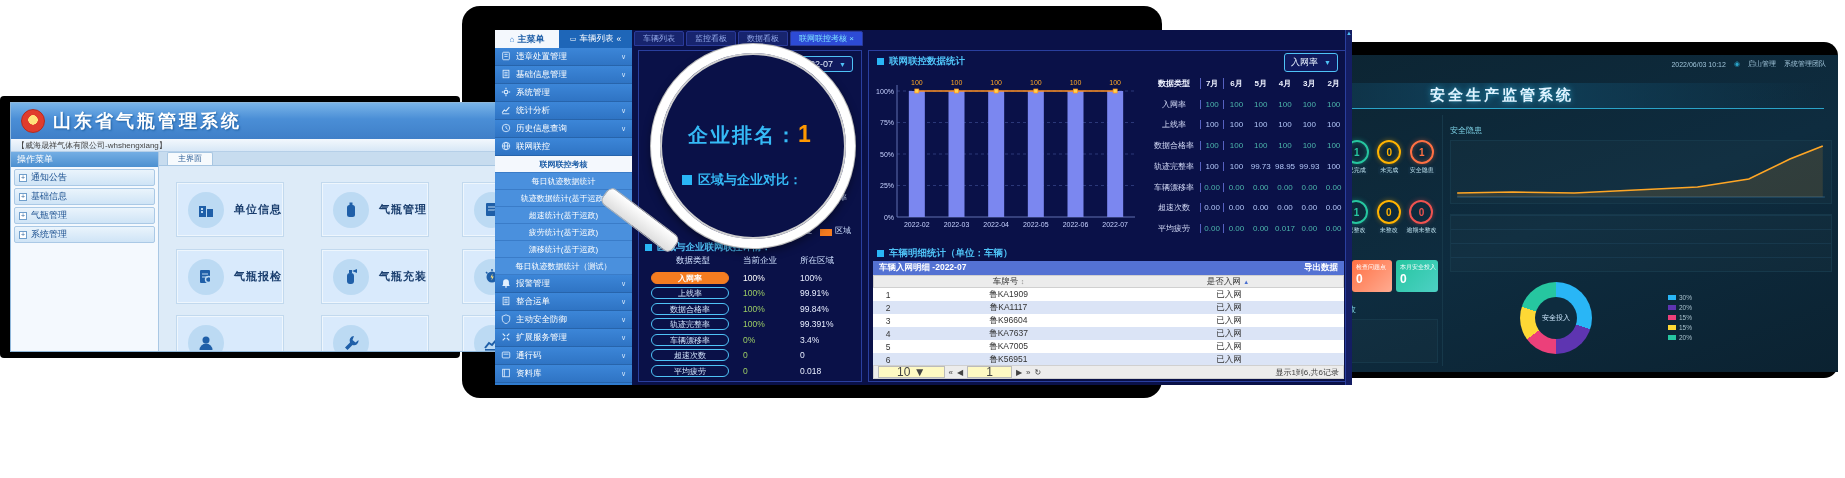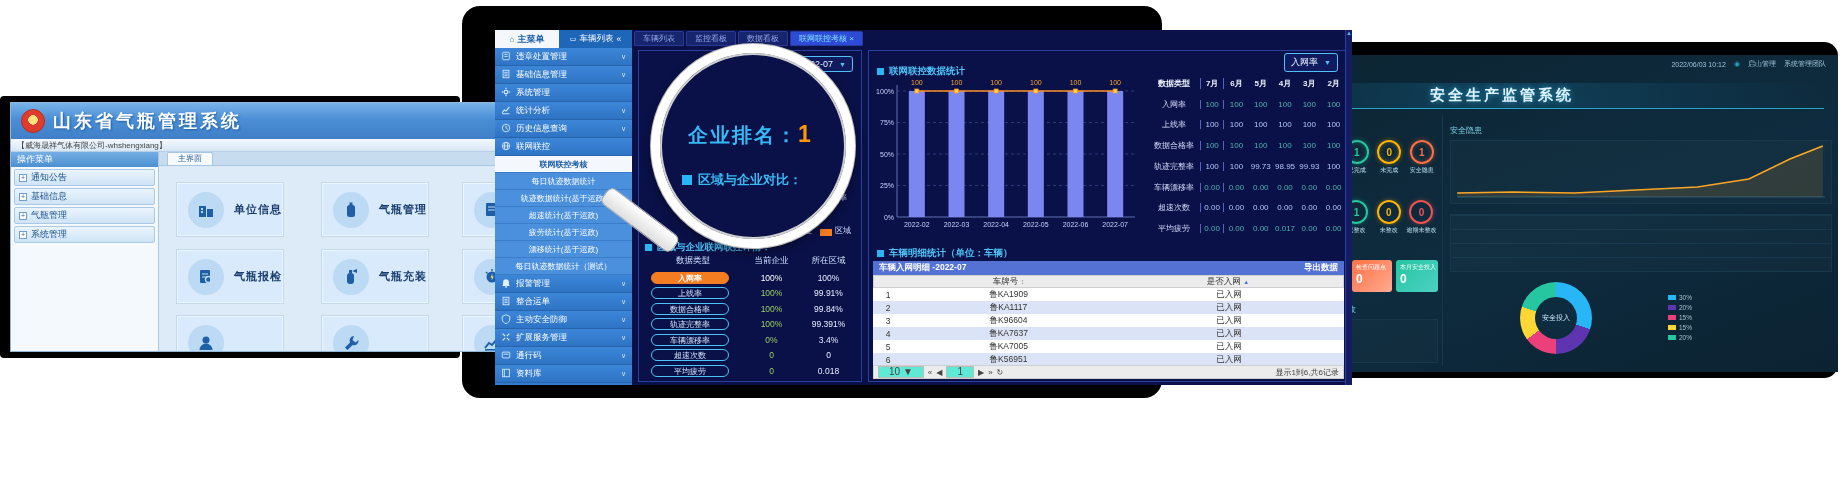--- a/index.html
+++ b/index.html
@@ -52,38 +52,38 @@
   #cw-right-panel { left:236px; top:20px; width:481px; height:332px; }
   .sec-header { display:flex; align-items:center; gap:5px; color:#4fc3f7; font-size:9.5px; font-weight:bold; }
   .sec-sq { width:7px; height:7px; background:#29b6f6; }
   .query-row { position:absolute; right:8px; top:5px; display:flex; align-items:center; gap:6px; }
   .query-label { color:#cfe0ff; font-size:9px; }
   .query-select { border:1px solid #4fc3f7; border-radius:3px; color:#e8f2ff; font-size:9px; padding:2px 6px; background:#101a5e; display:flex; gap:6px; align-items:center; }
   .query-select .arrow { color:#4fc3f7; font-size:7px; }
   #detail-table { position:absolute; left:4px; top:204px; right:4px; }
   .dt-header { display:flex; color:#cfe0ff; font-size:8.5px; margin-bottom:3px; }
   .dt-row { display:flex; align-items:center; height:15.5px; }
-  .dt-cell { flex:1; text-align:center; font-size:8.5px; }
+  .dt-cell { flex:1; font-size:8.5px; }
   .dt-btn { width:78px; height:12px; border:1px solid #4fc3f7; border-radius:6px; color:#d5e8ff; font-size:8px; line-height:11px; text-align:center; margin:0 14px 0 8px; background:transparent; }
   .dt-btn.active { background:#f57c20; border-color:#f57c20; color:#fff; font-weight:bold; }
   #monthly-table { position:absolute; left:279px; top:22px; width:198px; height:166px; display:flex; flex-direction:column; }
   .mt-row { flex:1; display:flex; align-items:center; }
   .mt-label { width:52px; text-align:center; font-size:8px; color:#d7defa; }
   .mt-cell { width:24.3px; text-align:center; font-size:8px; }
   .mt-hl { border-left:1px solid #5560c0; border-right:1px solid #5560c0; }
   #vehicle-bar { position:absolute; left:4px; top:210px; right:4px; height:14px; background:#5472d3; display:flex; align-items:center; justify-content:space-between; padding:0 6px; color:#fff; font-size:8.5px; font-weight:bold; }
   #vehicle-table { position:absolute; left:4px; top:224px; right:4px; }
   .vt-head { display:flex; background:#ececec; border:1px solid #d0d0d0; height:13px; color:#333; font-size:8.5px; align-items:center; }
   .vt-row { display:flex; height:13px; font-size:8.5px; color:#333; align-items:center; background:#fff; }
   .vt-row:nth-child(odd) { background:#dbe4f6; }
   .vt-c0 { width:30px; text-align:center; }
   .vt-c1 { flex:1; text-align:center; }
   .vt-c2 { width:230px; text-align:center; }
   #pager { position:absolute; left:4px; right:4px; bottom:2px; height:14px; background:#ececec; border:1px solid #d0d0d0; display:flex; align-items:center; font-size:8px; color:#444; padding:0 4px; gap:4px; }
-  .pg-box { border:1px solid #bbb; background:#5eead4; padding:0 10px; line-height:10px; font-size:10px; }
+  .pg-box { border:1px solid #bbb; background:#fef9c3; padding:0 18px; line-height:10px; font-size:12px; }
   #pager .spacer { flex:1; }
   #cw-scrollbar { position:absolute; right:0; top:0; width:7px; height:100%; background:#141d63; border-left:1px solid #2a3f9e; }
   #cw-scroll-arrow { color:#4fc3f7; font-size:6px; text-align:center; }
 
   
   #magnifier { left:651px; top:44px; width:204px; height:204px; z-index:6; border-radius:50%;
     background:#0a1148; border:9px solid #fff; box-shadow:0 0 0 1px #bbb, inset 0 0 0 2px #cfcfcf, 0 4px 10px rgba(0,0,0,.45); }
   #mag-rank { position:absolute; left:28px; top:68px; font-size:20px; font-weight:bold; color:#35baf6; letter-spacing:2px; }
   #mag-rank b { color:#ff9800; font-size:23px; }
   #mag-compare { position:absolute; left:22px; top:118px; display:flex; align-items:center; gap:6px; color:#35baf6; font-size:13px; font-weight:bold; }
@@ -598,21 +598,21 @@
               <div class="dt-cell" style="color: rgb(232, 238, 255);">0</div>
             </div>
             <div class="dt-row">
               <div class="dt-btn">平均疲劳</div>
               <div class="dt-cell" style="color: rgb(156, 204, 101);">0</div>
               <div class="dt-cell" style="color: rgb(232, 238, 255);">0.018</div>
             </div>
           </div>
       </div>
       <div id="cw-right-panel" class="panel">
-        <div style="position:absolute; left:8px; top:14px;" class="sec-header">
+        <div style="position:absolute; left:8px; top:4px;" class="sec-header">
           <span class="sec-sq"></span>
           <span>联网联控数据统计</span>
         </div>
         <div class="query-row" style="right:10px; top:2px;">
           <span class="query-select">
             <span>入网率</span>
             <span class="arrow">▼</span>
           </span>
         </div>
         <svg id="bar-svg" width="272" height="170" style="position:absolute; left:2px; top:26px;">

